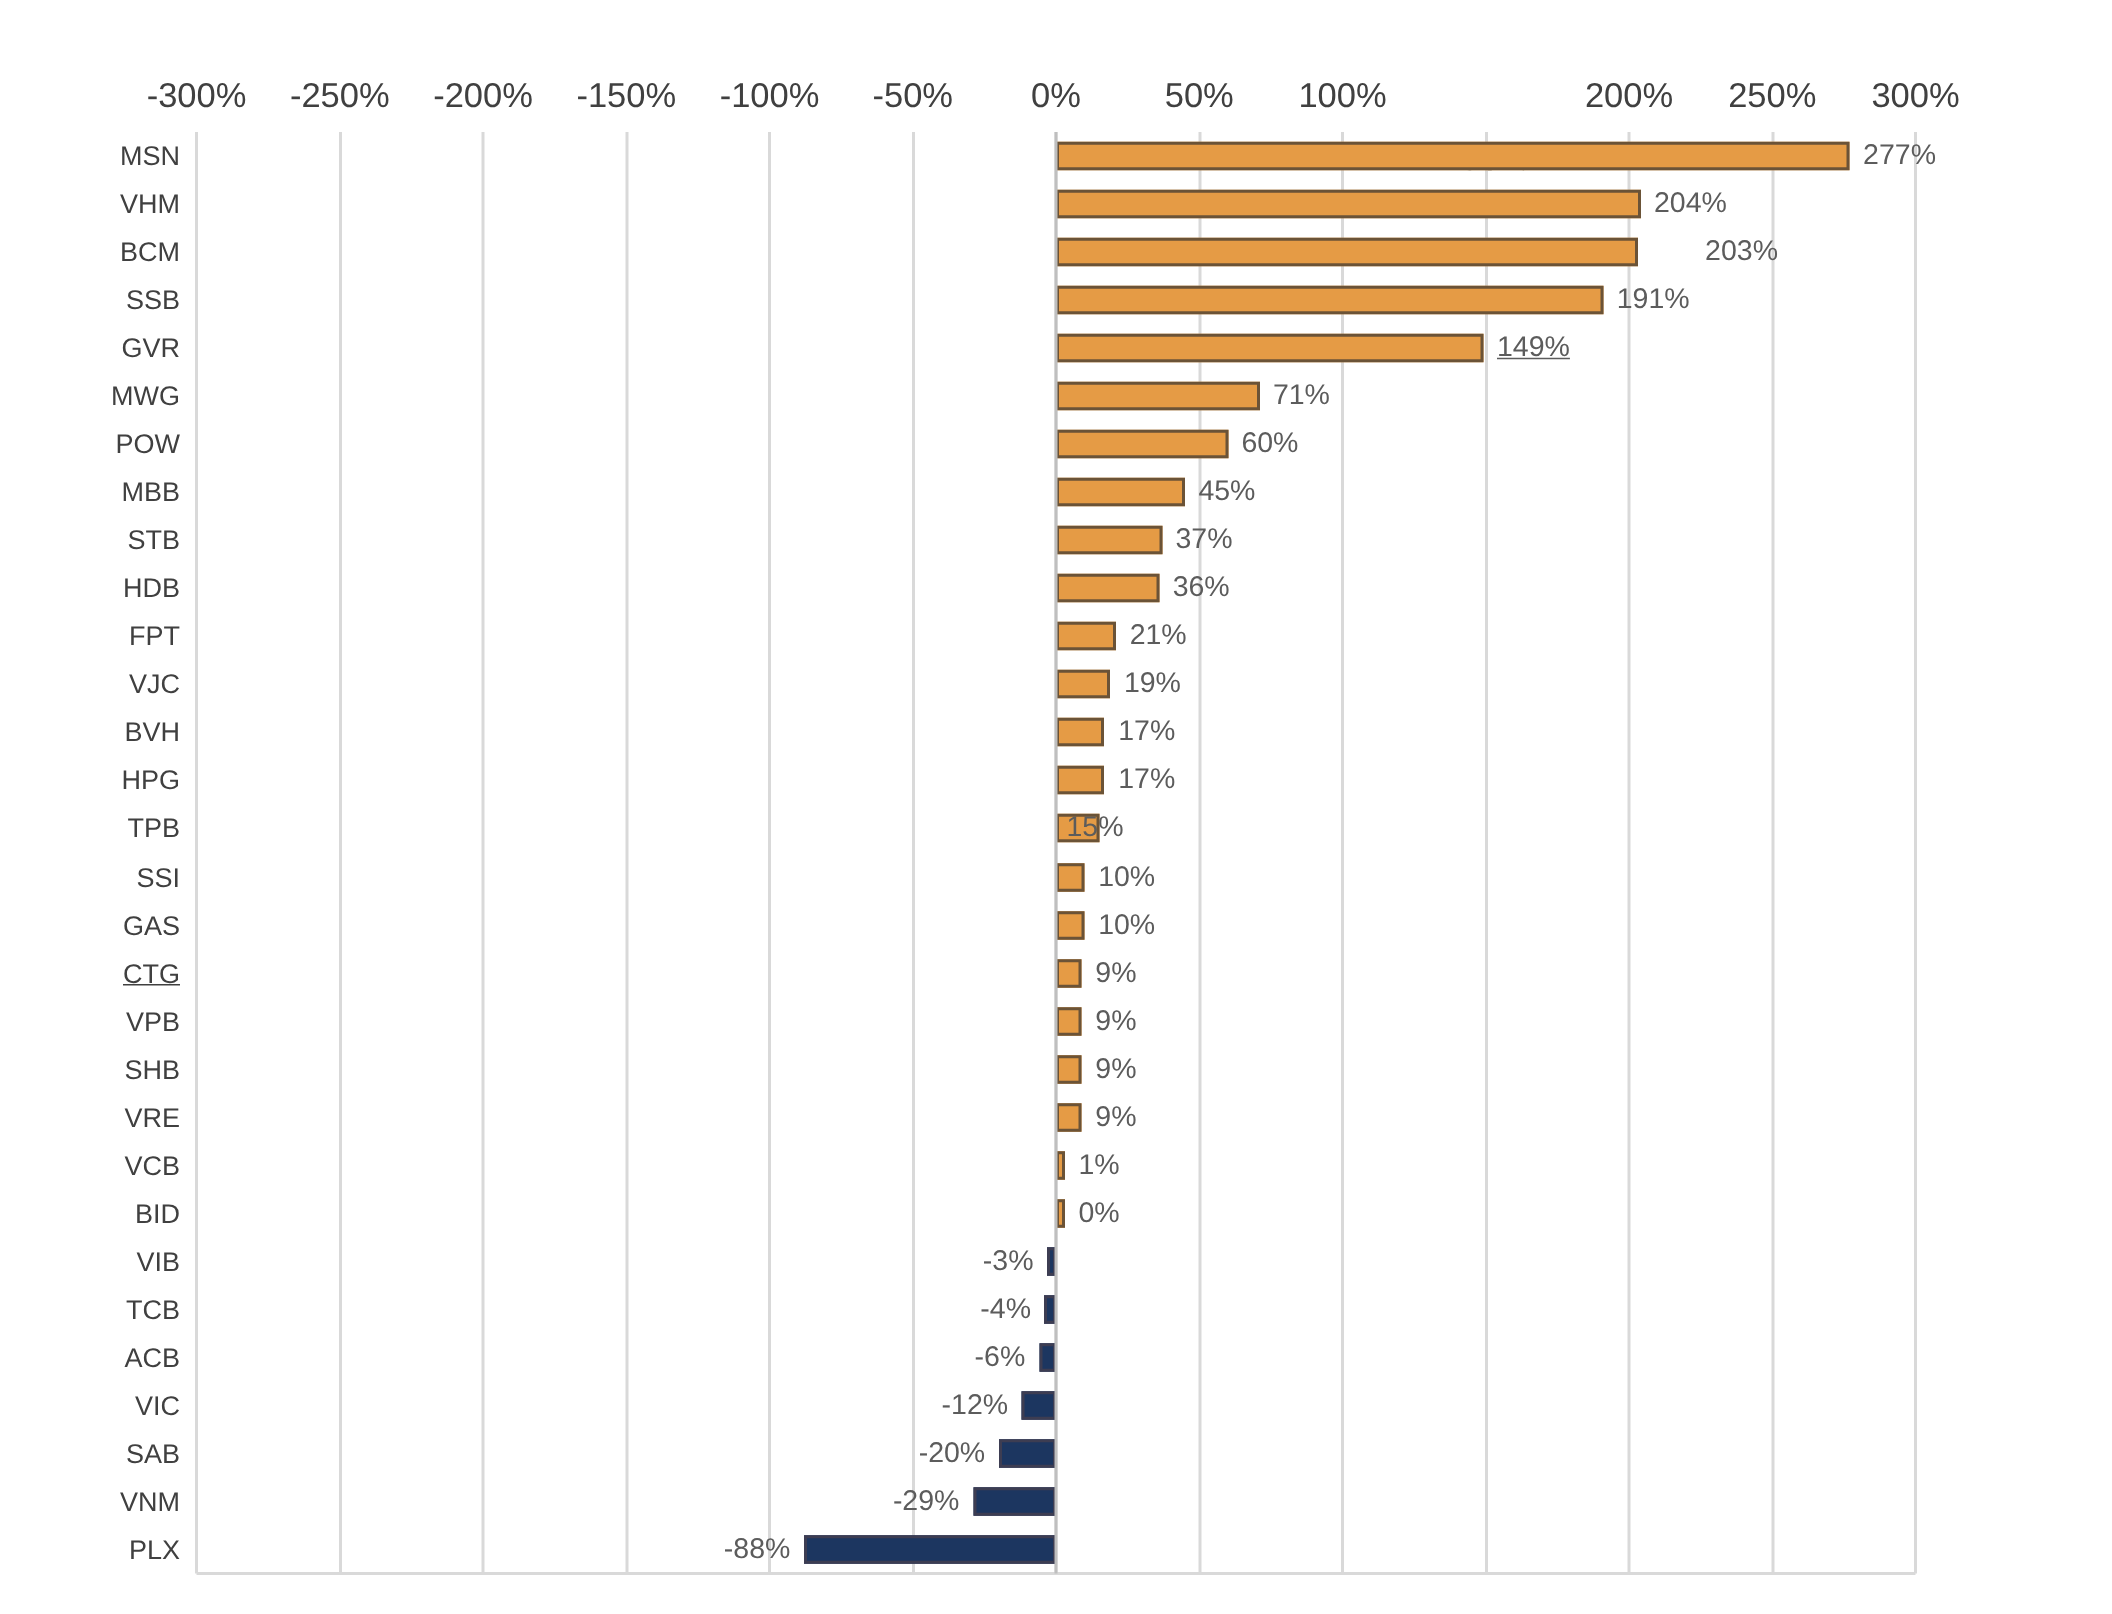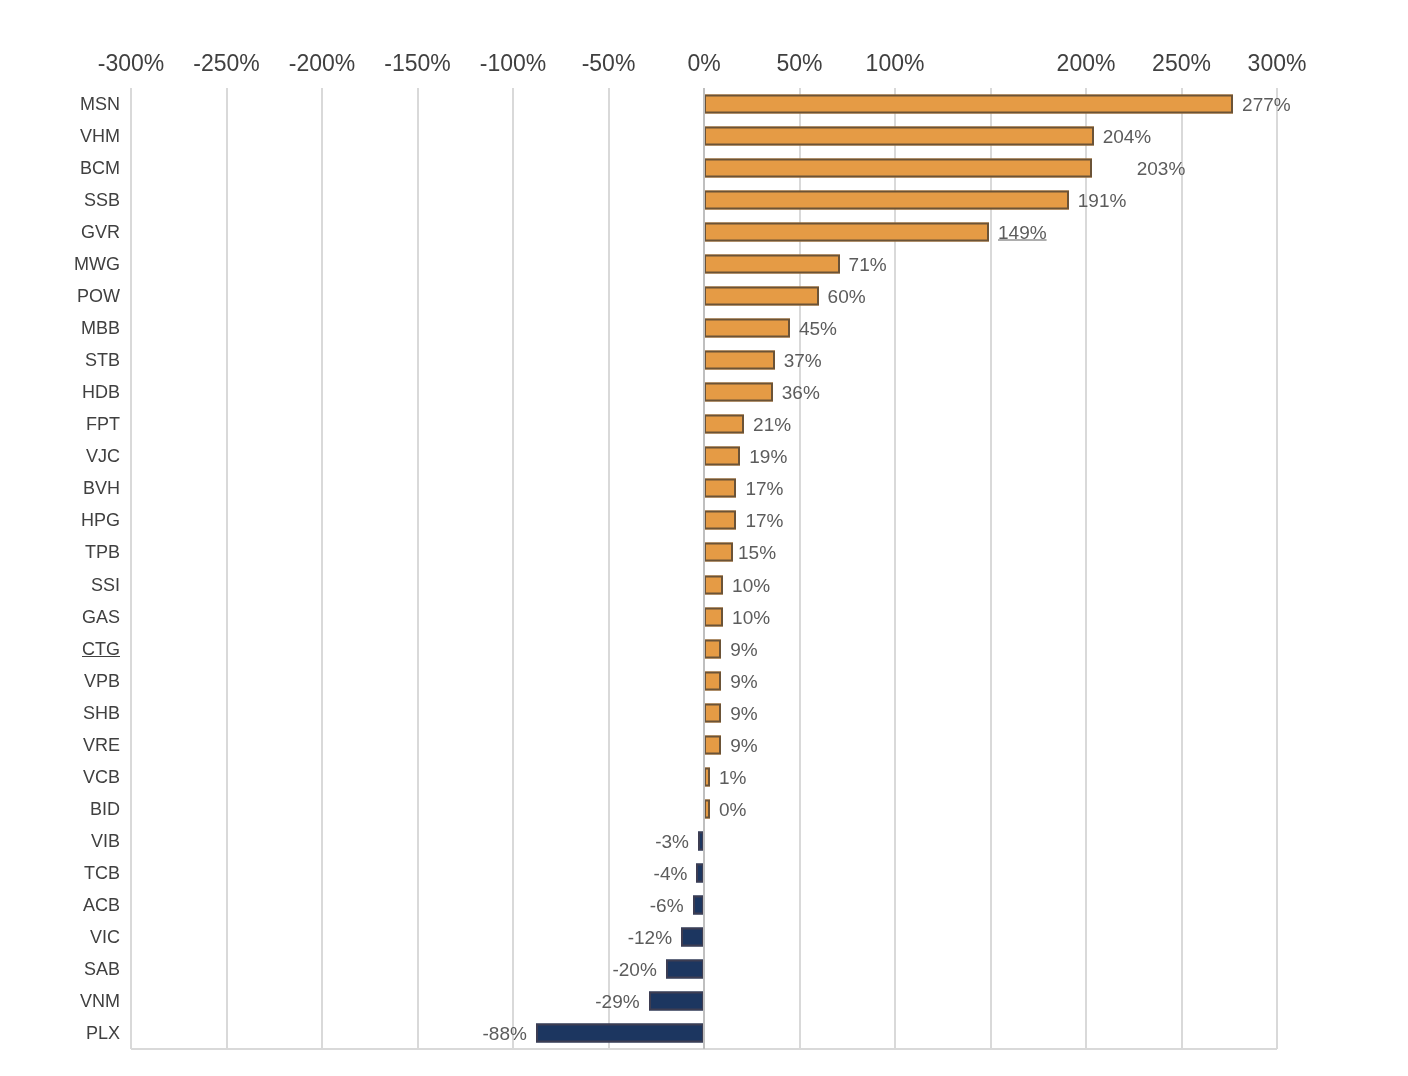--- a/index.html
+++ b/index.html
@@ -248,21 +248,21 @@
         <div class="data-label right" style="top: 144.15px; left: 867px; text-decoration: underline;">149%</div>
         <div class="data-label right" style="top: 176.183px; left: 717.61px;">71%</div>
         <div class="data-label right" style="top: 208.217px; left: 696.6px;">60%</div>
         <div class="data-label right" style="top: 240.25px; left: 667.95px;">45%</div>
         <div class="data-label right" style="top: 272.283px; left: 652.67px;">37%</div>
         <div class="data-label right" style="top: 304.317px; left: 650.76px;">36%</div>
         <div class="data-label right" style="top: 336.35px; left: 622.11px;">21%</div>
         <div class="data-label right" style="top: 368.383px; left: 618.29px;">19%</div>
         <div class="data-label right" style="top: 400.417px; left: 614.47px;">17%</div>
         <div class="data-label right" style="top: 432.45px; left: 614.47px;">17%</div>
-        <div class="data-label right" style="top: 464.483px; left: 607px;">15%</div>
+        <div class="data-label right" style="top: 464.483px; left: 580px;">15%</div>
         <div class="data-label right" style="top: 496.517px; left: 601.1px;">10%</div>
         <div class="data-label right" style="top: 528.55px; left: 601.1px;">10%</div>
         <div class="data-label right" style="top: 560.583px; left: 599.19px;">9%</div>
         <div class="data-label right" style="top: 592.617px; left: 599.19px;">9%</div>
         <div class="data-label right" style="top: 624.65px; left: 599.19px;">9%</div>
         <div class="data-label right" style="top: 656.683px; left: 599.19px;">9%</div>
         <div class="data-label right" style="top: 688.717px; left: 588px;">1%</div>
         <div class="data-label right" style="top: 720.75px; left: 588px;">0%</div>
         <div class="data-label left" style="top: 752.783px; left: 558px;">-3%</div>
         <div class="data-label left" style="top: 784.817px; left: 556.36px;">-4%</div>

